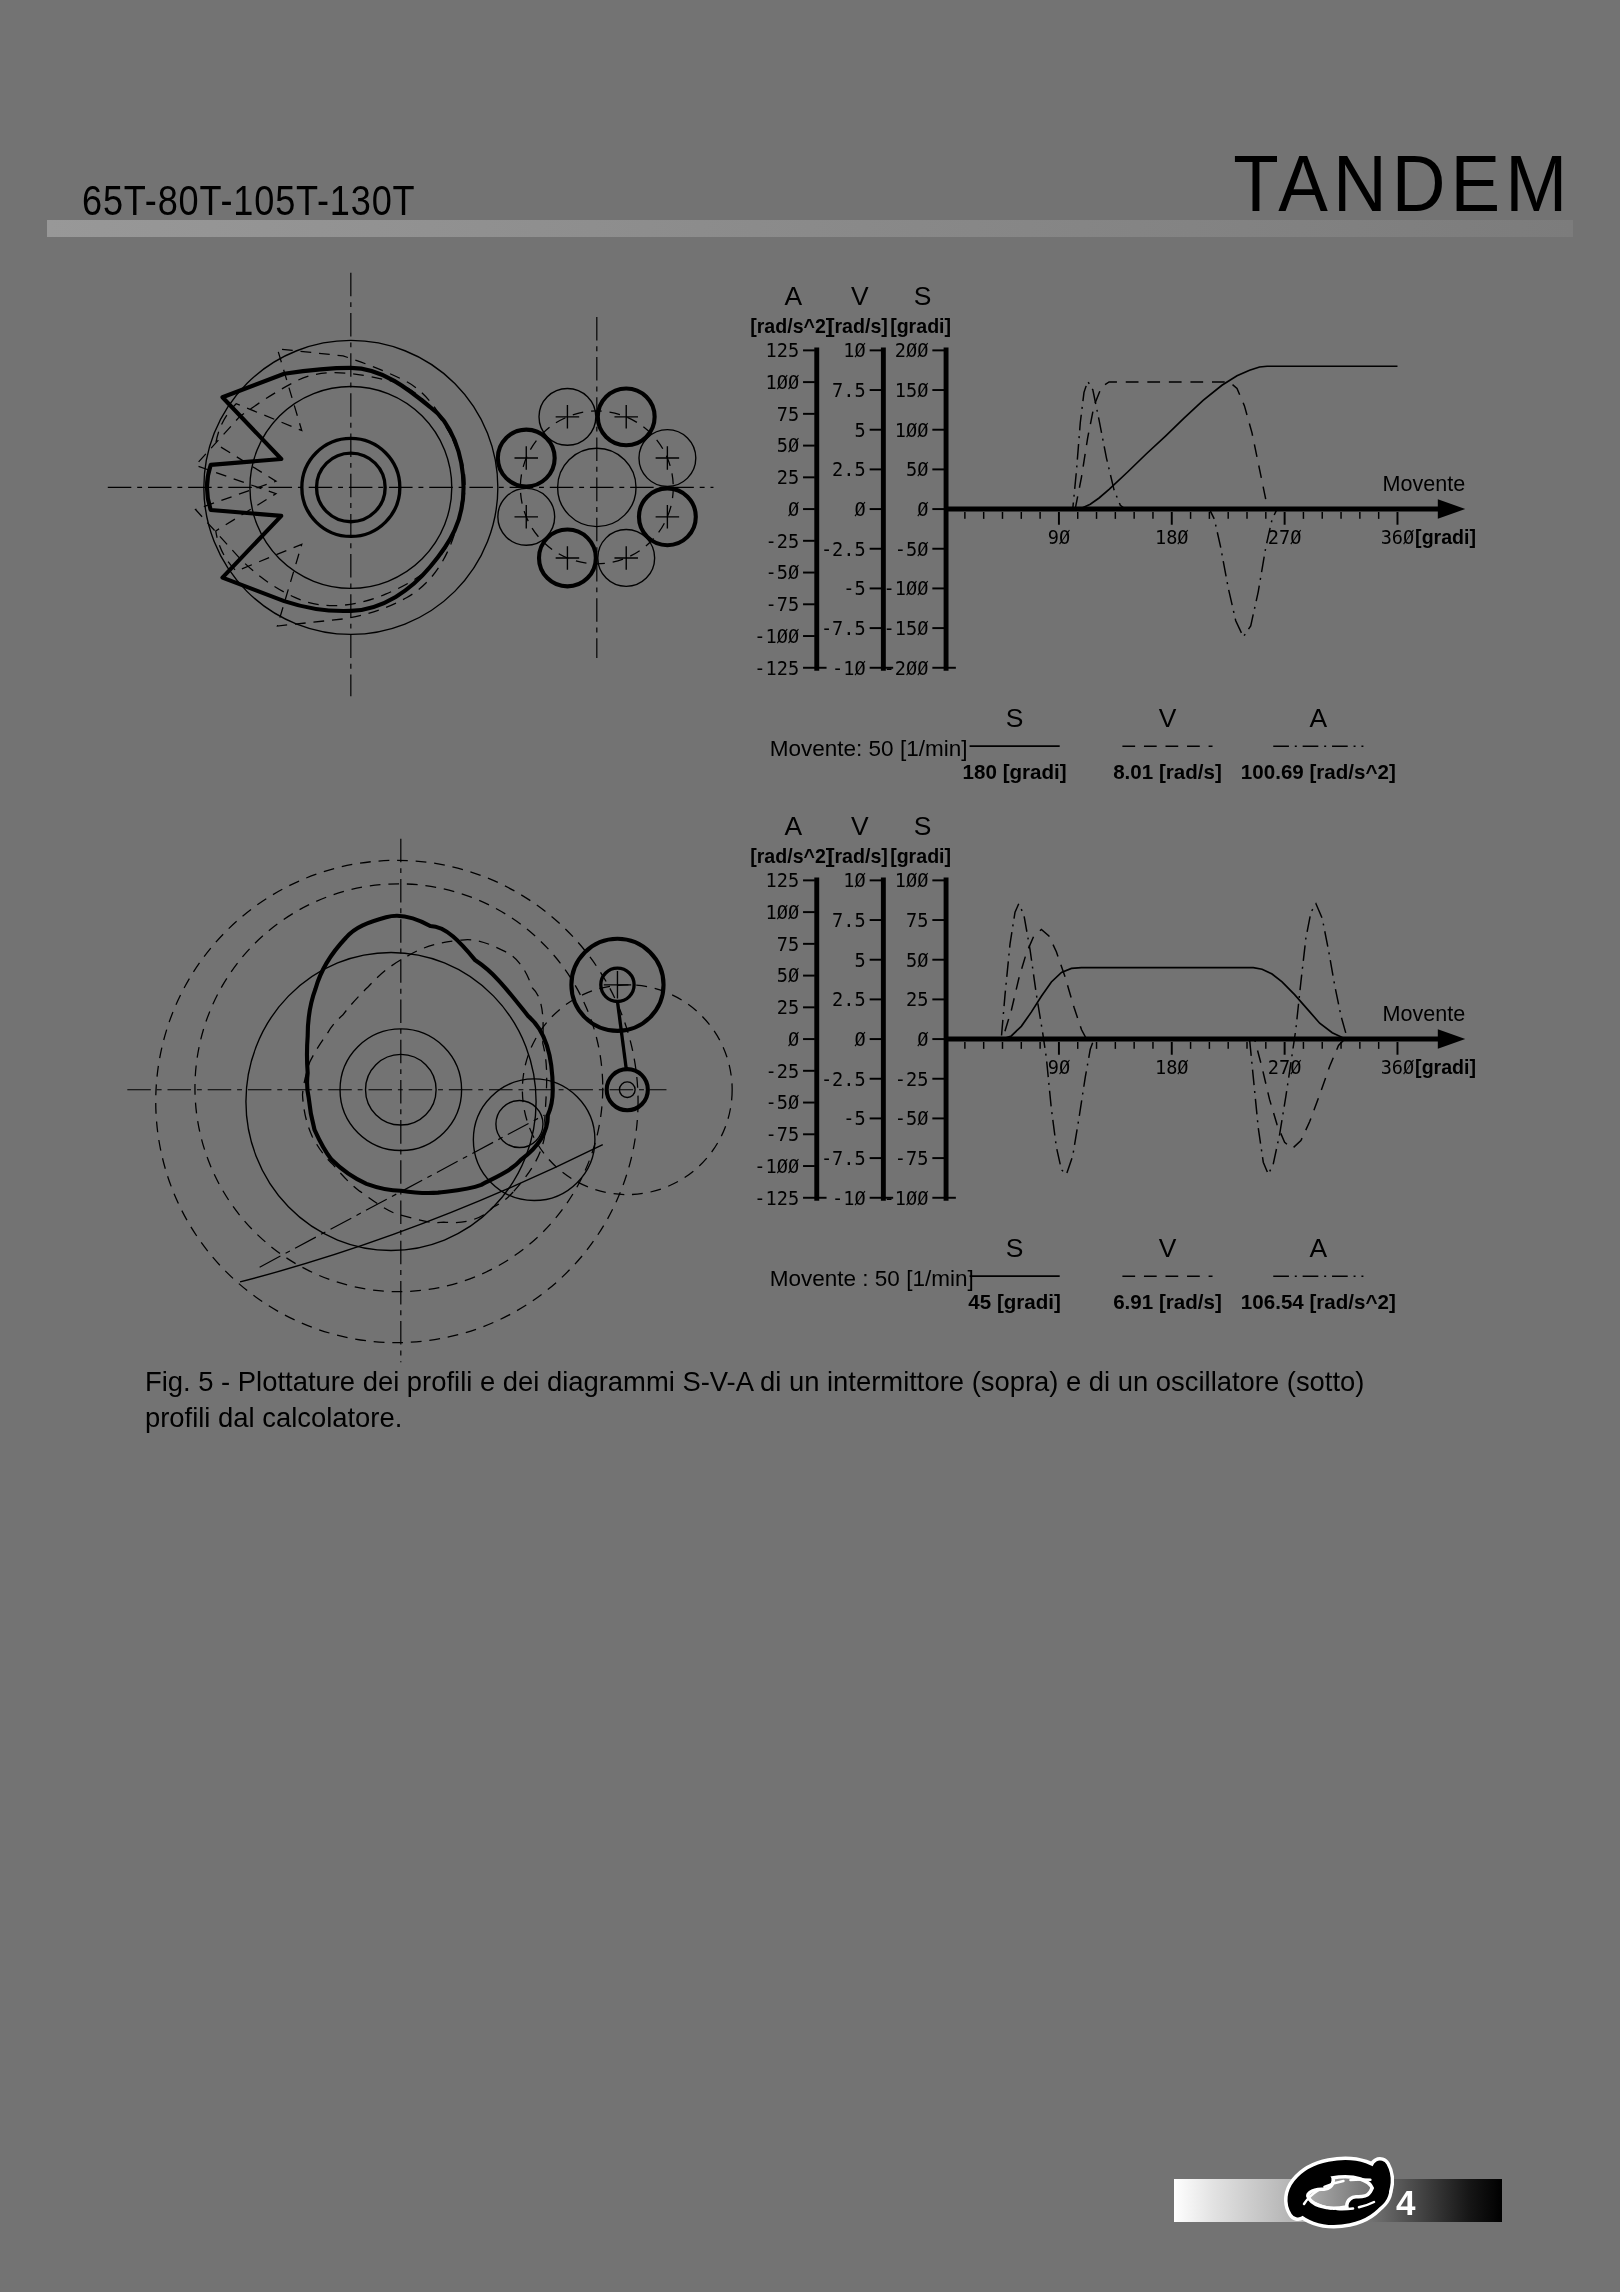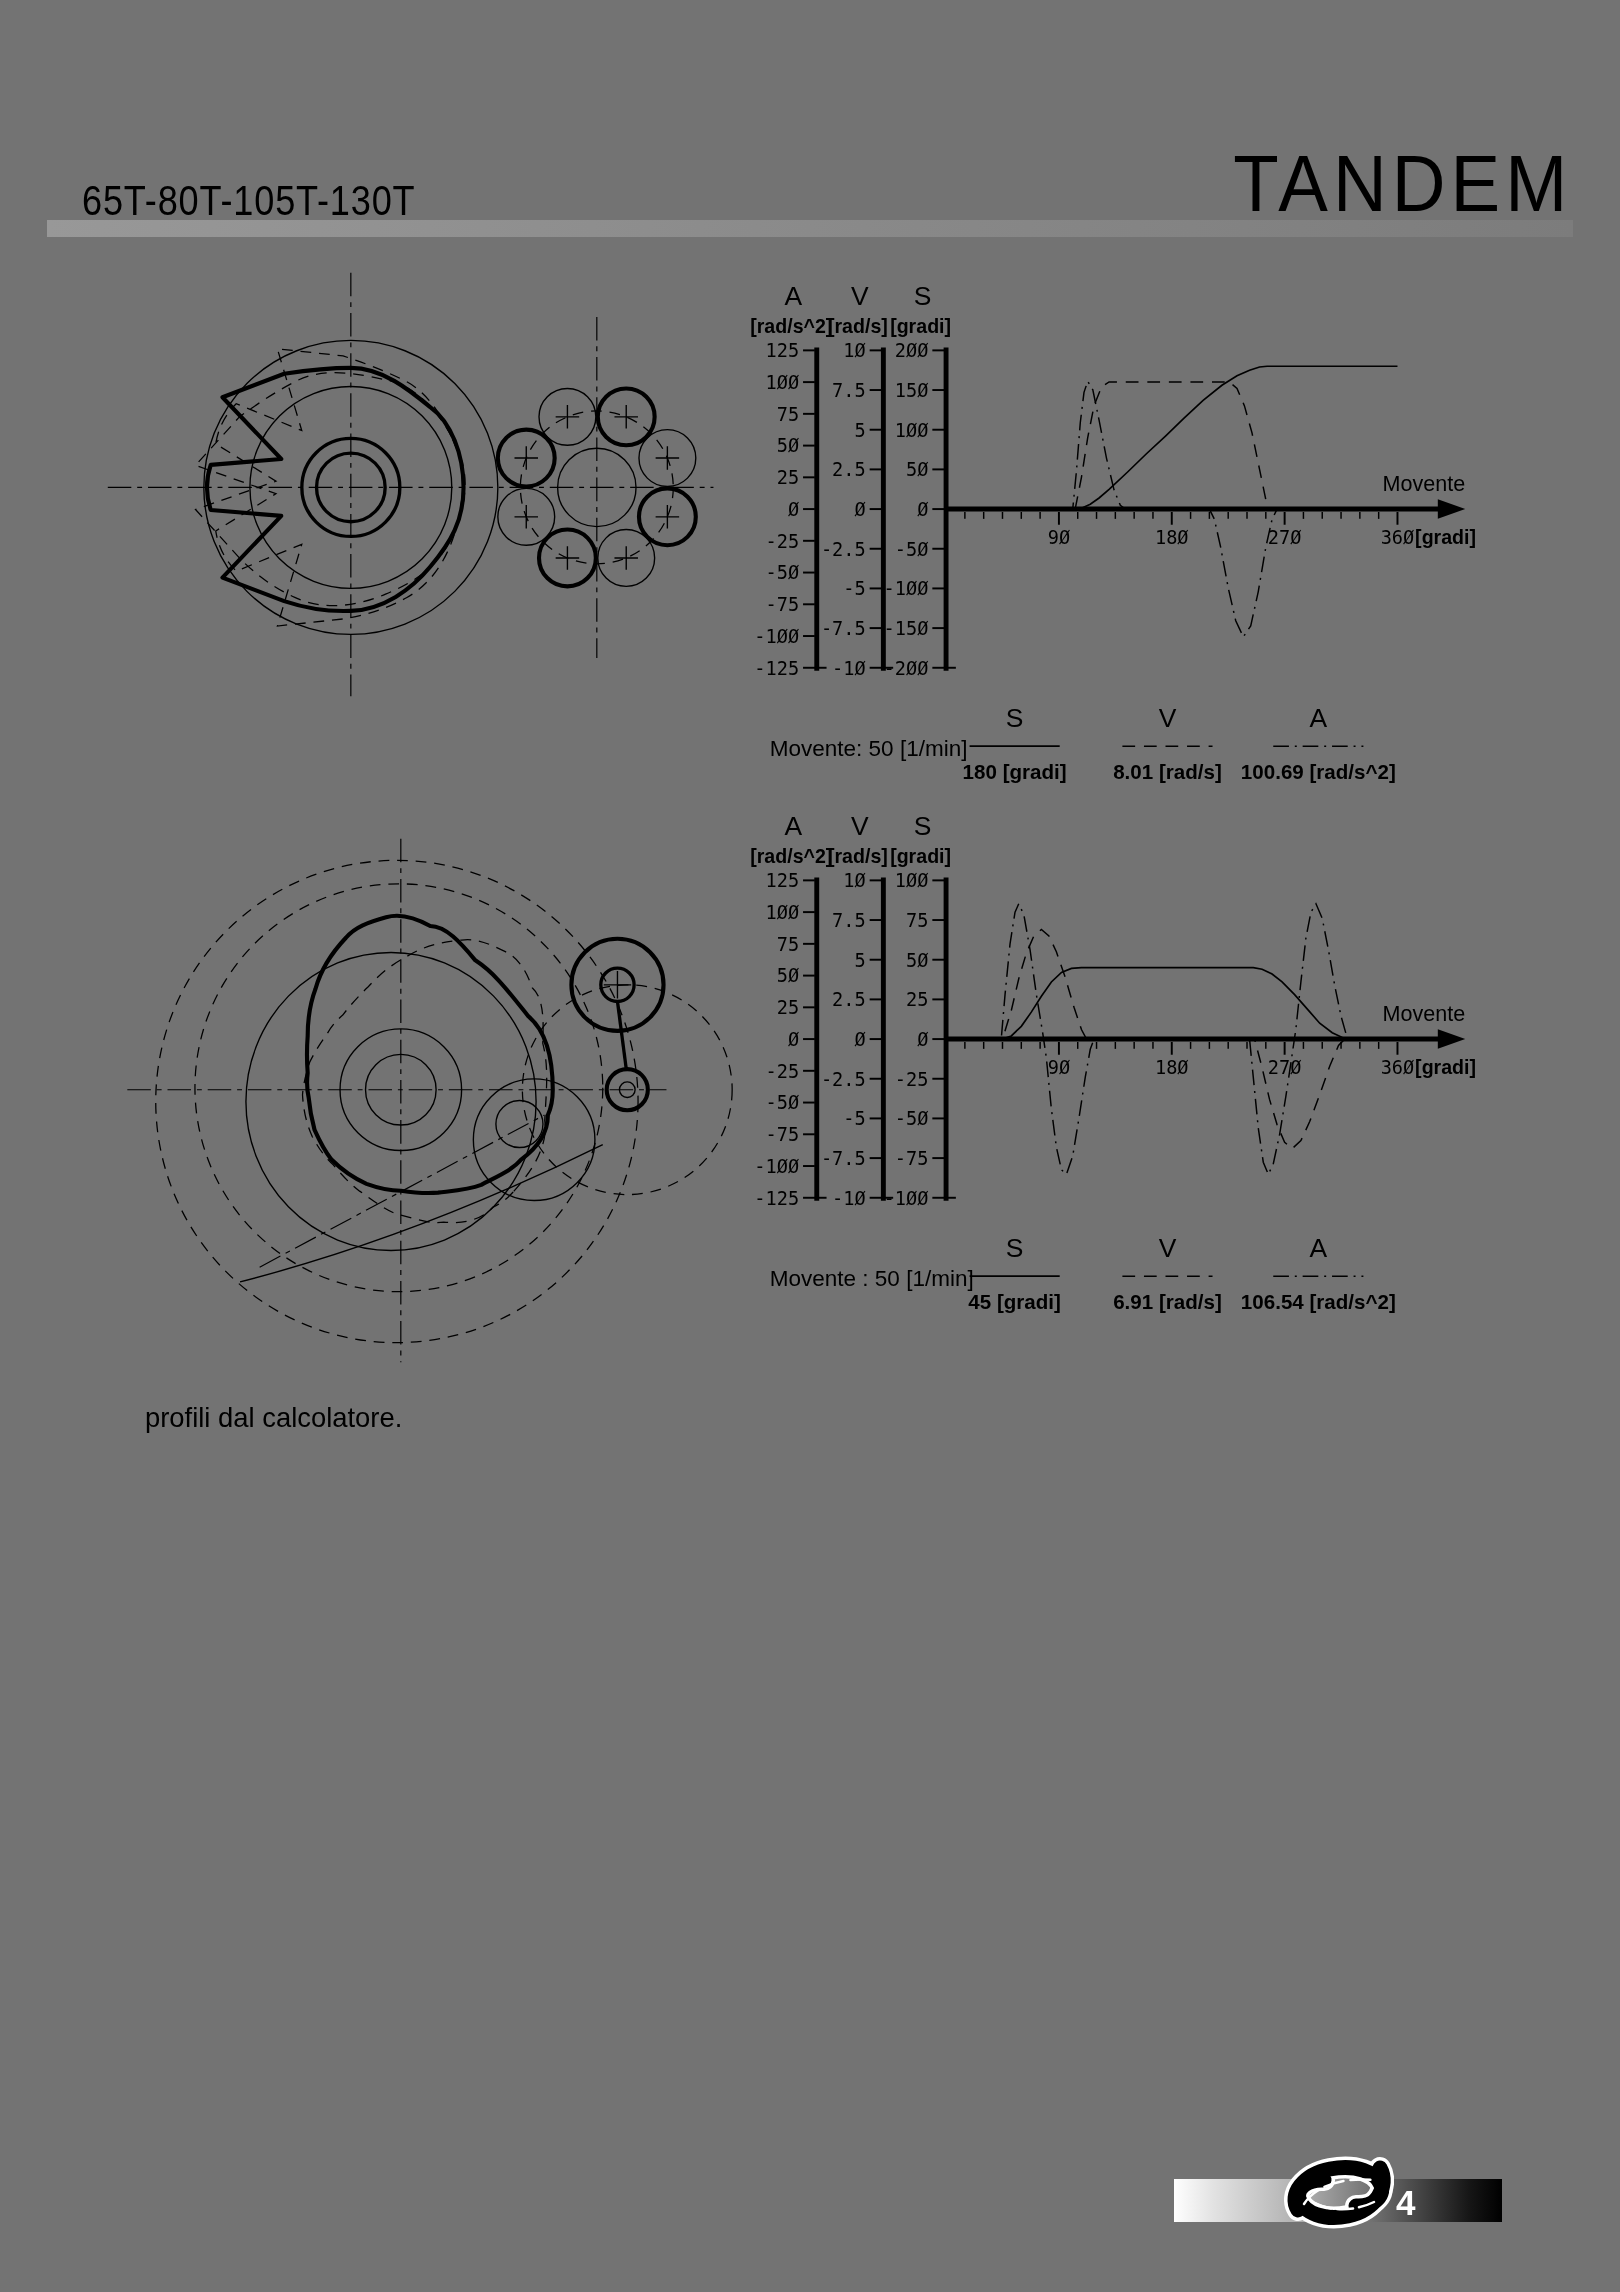--- a/index.html
+++ b/index.html
@@ -343,21 +343,21 @@
         <text x="280" y="518" text-anchor="middle" class="legval">45  [gradi]</text>
         <text x="436" y="464" text-anchor="middle" class="hdr">V</text>
         <line x1="390" y1="484" x2="482" y2="484" class="ser dashed"></line>
         <text x="436" y="518" text-anchor="middle" class="legval">6.91  [rad/s]</text>
         <text x="590" y="464" text-anchor="middle" class="hdr">A</text>
         <line x1="544" y1="484" x2="636" y2="484" class="ser dashdot"></line>
         <text x="590" y="518" text-anchor="middle" class="legval">106.54  [rad/s^2]</text>
       </svg></div>
 
   <div class="caption">
-    <br>
+    <span>Fig. 5 - Plottature dei profili e dei diagrammi S-V-A di un intermittore (sopra) e di un oscillatore (sotto)</span><br>
     <span>profili dal calcolatore.</span>
   </div>
 
   <div class="footer-bar"></div>
   <svg class="knot-logo" width="110" height="80" viewBox="0 0 110 80">
     <g fill="none" stroke-linecap="round">
       <path d="M14 58 C4 42 20 22 46 17 C72 12 92 20 97 33 C101 45 88 55 72 54" stroke="#fff" stroke-width="22"></path>
       <path d="M96 16 C106 34 92 58 64 64 C40 69 20 61 15 47 C12 36 24 27 40 28" stroke="#fff" stroke-width="22"></path>
       <path d="M14 58 C4 42 20 22 46 17 C72 12 92 20 97 33 C101 45 88 55 72 54" stroke="#000" stroke-width="15"></path>
       <path d="M96 16 C106 34 92 58 64 64 C40 69 20 61 15 47 C12 36 24 27 40 28" stroke="#000" stroke-width="15"></path>

